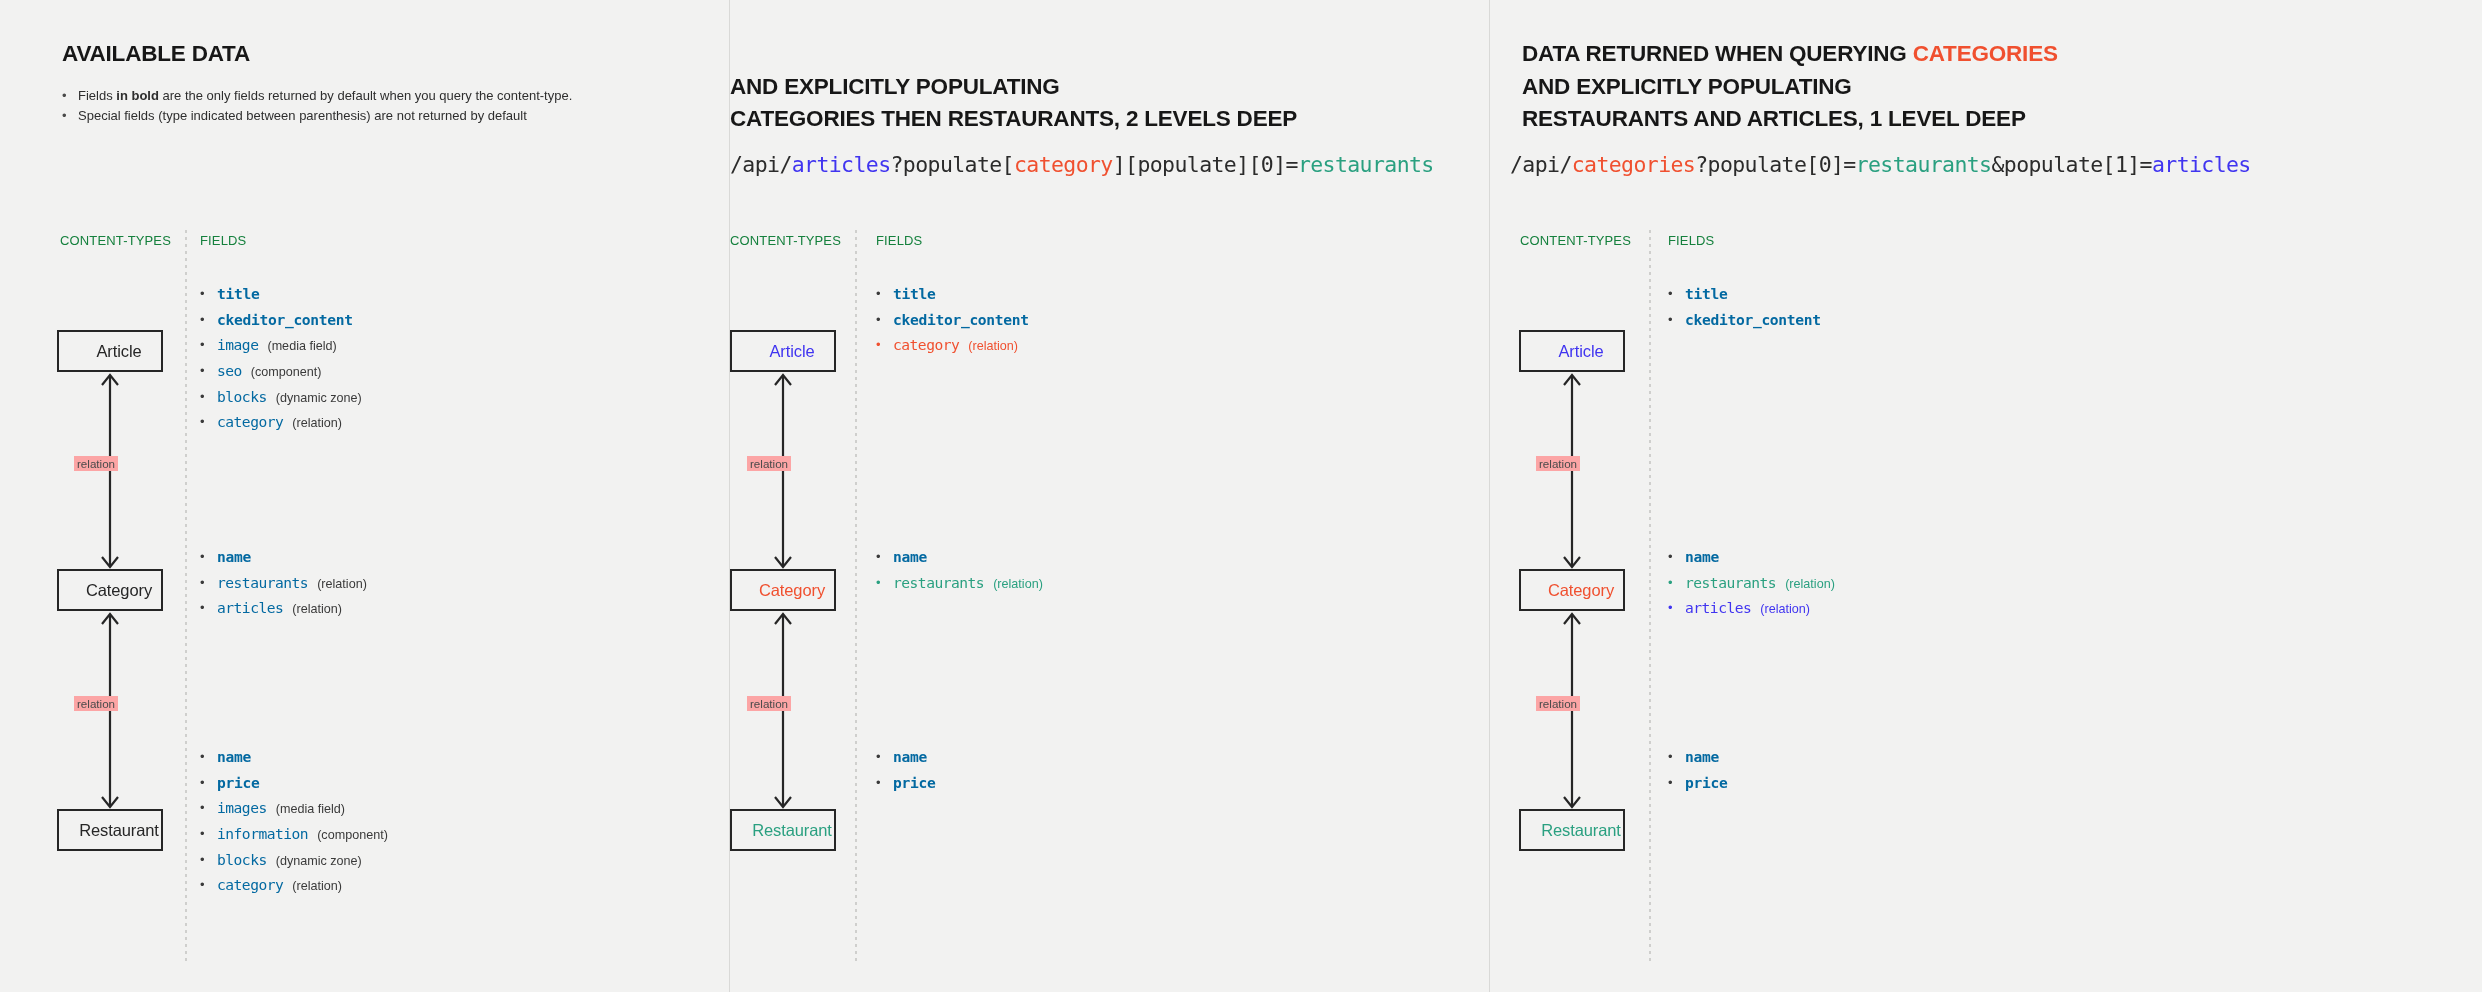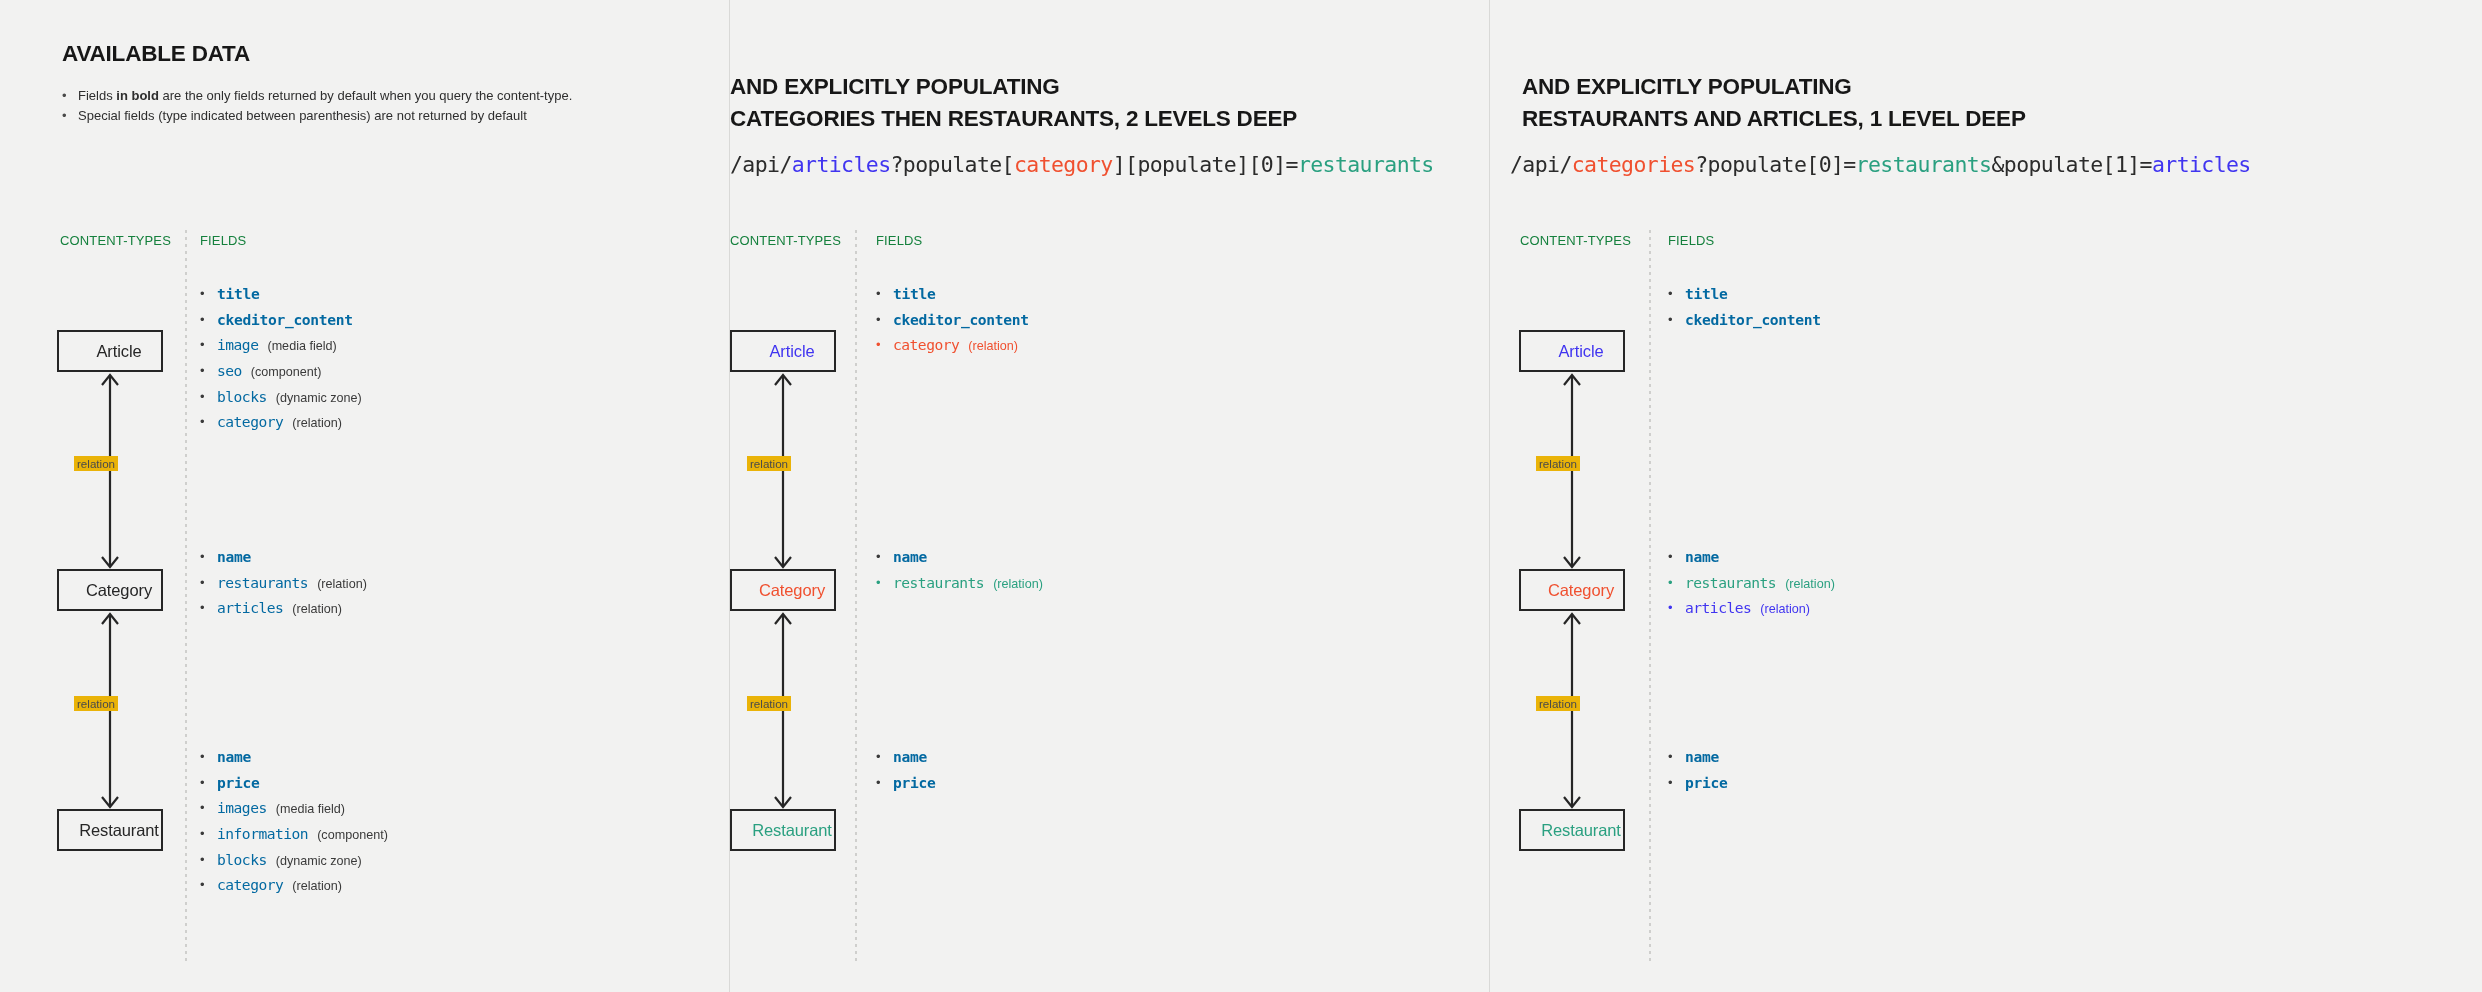--- a/index.html
+++ b/index.html
@@ -123,21 +123,21 @@
   #panel-1 .arrow { left: 38px; }
   #panel-2 .arrow { left: 67px; }
   .arrow.arr-1 { top: 372px; height: 198px; }
   .arrow.arr-2 { top: 611px; height: 199px; }
   .arrow svg { display: block; }
 
   .rel-label {
     position: absolute;
     font-size: 11.6px;
     color: #4a4a4a;
-    background: #eab308;
+    background: #fca5a5;
     padding: 1px 3px;
     white-space: nowrap;
   }
   #panel-0 .rel-label { left: 74px; }
   #panel-1 .rel-label { left: 17px; }
   #panel-2 .rel-label { left: 46px; }
   .rel-label.rl-1 { top: 456px; }
   .rel-label.rl-2 { top: 696px; }
 
   
@@ -402,21 +402,21 @@
         <div class="field-row bold">
           <span class="field-bullet">•</span>
           <span class="field-name">price</span>
         </div>
       </div>
   </section>
 
   <section class="panel" id="panel-2">
 
     <h2 class="heading">
-      <br>
+      <span><span>DATA RETURNED WHEN QUERYING </span><span class="hl-red">CATEGORIES</span></span><br>
       <span>AND EXPLICITLY POPULATING</span><br>
       <span>RESTAURANTS AND ARTICLES, 1 LEVEL DEEP</span>
     </h2>
 
     <div class="url"><span>/api/</span><span class="c-red">categories</span><span>?populate[0]=</span><span class="c-green">restaurants</span><span>&amp;populate[1]=</span><span class="c-blue">articles</span></div>
 
     <div class="col-label label-ct">CONTENT-TYPES</div>
     <div class="col-label label-fl">FIELDS</div>
     <div class="dotted-rule"></div>
 

